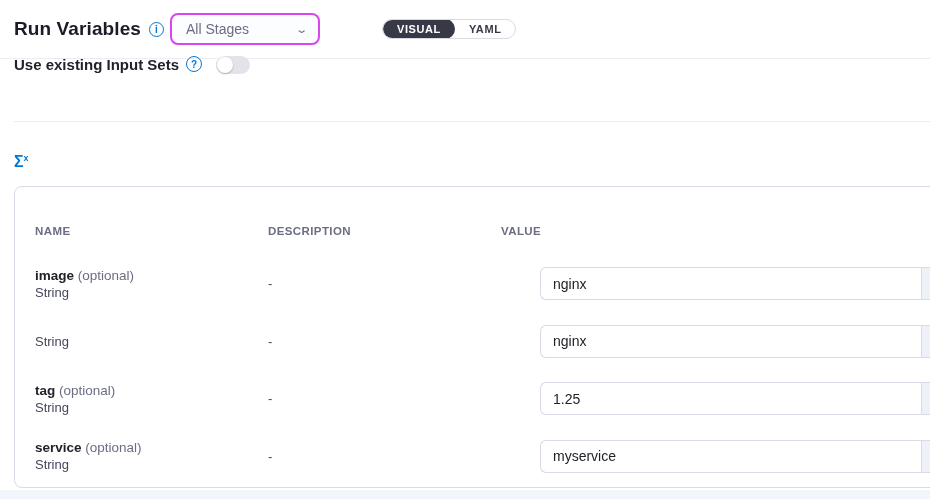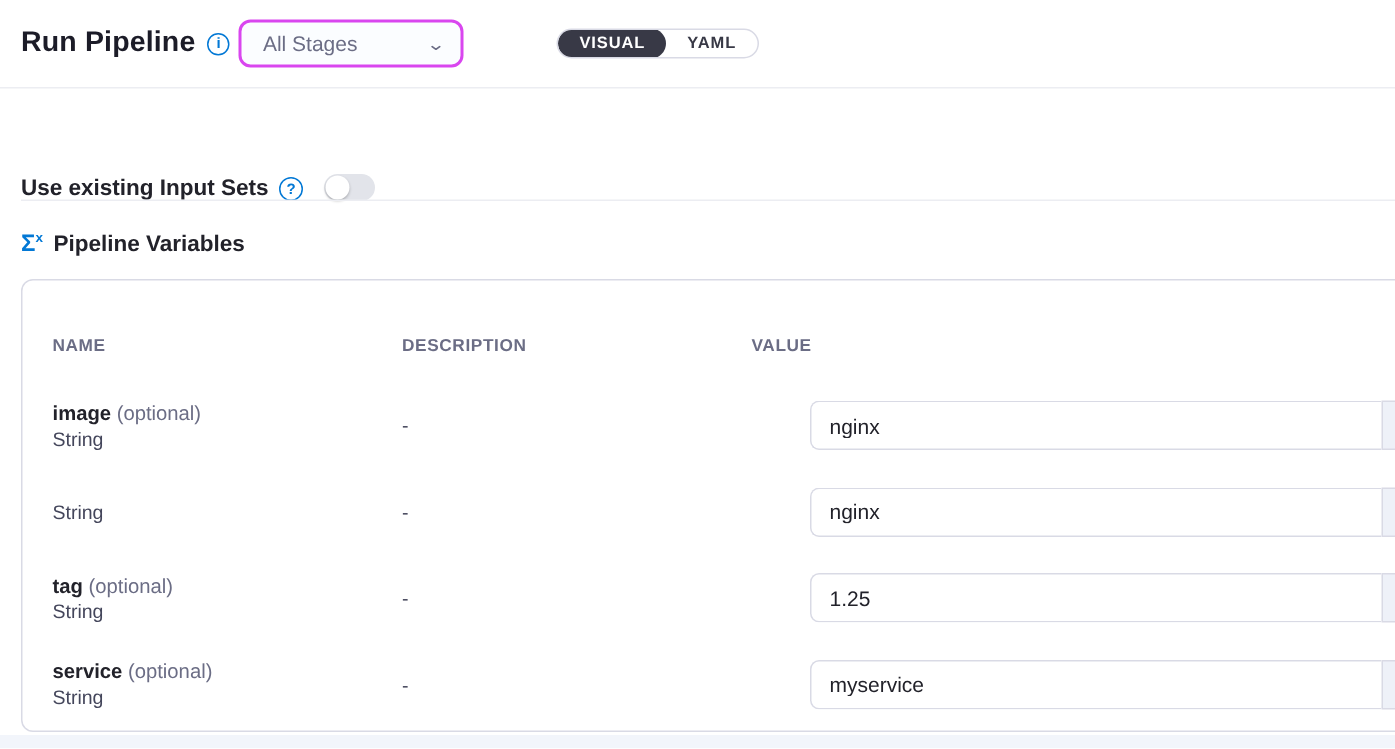--- a/index.html
+++ b/index.html
@@ -18,22 +18,22 @@
                   justify-content:space-between; padding:0 12px 0 14px; cursor:pointer; }
   .stage-select .sel-text { font-size:14px; color:#6b6d85; }
   .chevron { color:#6b6d85; font-size:11px; transform:scaleX(1.4); }
   .view-toggle { margin-left:62px; display:flex; align-items:center; height:20px;
                  border:1px solid #d9dae5; border-radius:999px; background:#fff; overflow:hidden; }
   .seg { font-size:11px; font-weight:700; letter-spacing:.6px; padding:0 14px; height:20px;
          display:flex; align-items:center; cursor:pointer; color:#383946; }
   .seg.active { background:#383946; color:#ffffff; border-radius:999px; }
 
   
-  .inputsets-row { position:absolute; top:68px; left:0; width:930px; height:66px;
-                   display:flex; align-items:flex-end; padding-left:14px; }
+  .inputsets-row { position:absolute; top:56px; left:0; width:930px; height:66px;
+                   display:flex; align-items:flex-start; padding-left:14px; }
   .inputsets-row .divider { position:absolute; bottom:0; left:14px; right:0; height:1px; background:#ecedf2; }
   .inputsets-label { font-size:15px; font-weight:700; color:#22222a; }
   .help-icon { display:inline-flex; align-items:center; justify-content:center;
                width:16px; height:16px; border:1.5px solid #0278d5; border-radius:50%;
                color:#0278d5; font-size:10px; font-weight:700; margin-left:7px; cursor:pointer; }
   .switch { margin-left:14px; width:34px; height:18px; background:#e2e4ea; border-radius:999px;
             position:relative; cursor:pointer; }
   .switch .knob { position:absolute; top:1px; left:1px; width:16px; height:16px; background:#fff;
                   border-radius:50%; box-shadow:0 1px 2px rgba(0,0,0,.25); }
 
@@ -64,21 +64,21 @@
              background:#eef1f8; display:flex; align-items:center; justify-content:center; cursor:pointer; }
   .pin-btn svg { display:block; }
 
   
   .footer-strip { position:absolute; bottom:0; left:0; width:930px; height:9px; background:#f2f5fb; }
 </style>
 </head>
 <body>
 
 <div class="header">
-  <span class="page-title">Run Pipeline</span>
+  <span class="page-title">Run Variables</span>
   <span class="info-icon">i</span>
 
   <div class="stage-select">
     <span class="sel-text">All Stages</span>
     <span class="chevron">⌄</span>
   </div>
 
   <div class="view-toggle">
     <span class="seg active">VISUAL</span>
     <span class="seg">YAML</span>
@@ -89,21 +89,20 @@
   <span class="inputsets-label">Use existing Input Sets</span>
   <span class="help-icon">?</span>
   <div class="switch">
     <div class="knob"></div>
   </div>
   <div class="divider"></div>
 </div>
 
 <div class="section-title">
   <span class="sigma-icon">Σ<sup>x</sup></span>
-  <span class="txt">Pipeline Variables</span>
 </div>
 
 <div class="card">
   <div class="table-head">
     <span class="th">NAME</span>
     <span class="th">DESCRIPTION</span>
     <span class="th">VALUE</span>
   </div>
 
   <div class="table-body">

